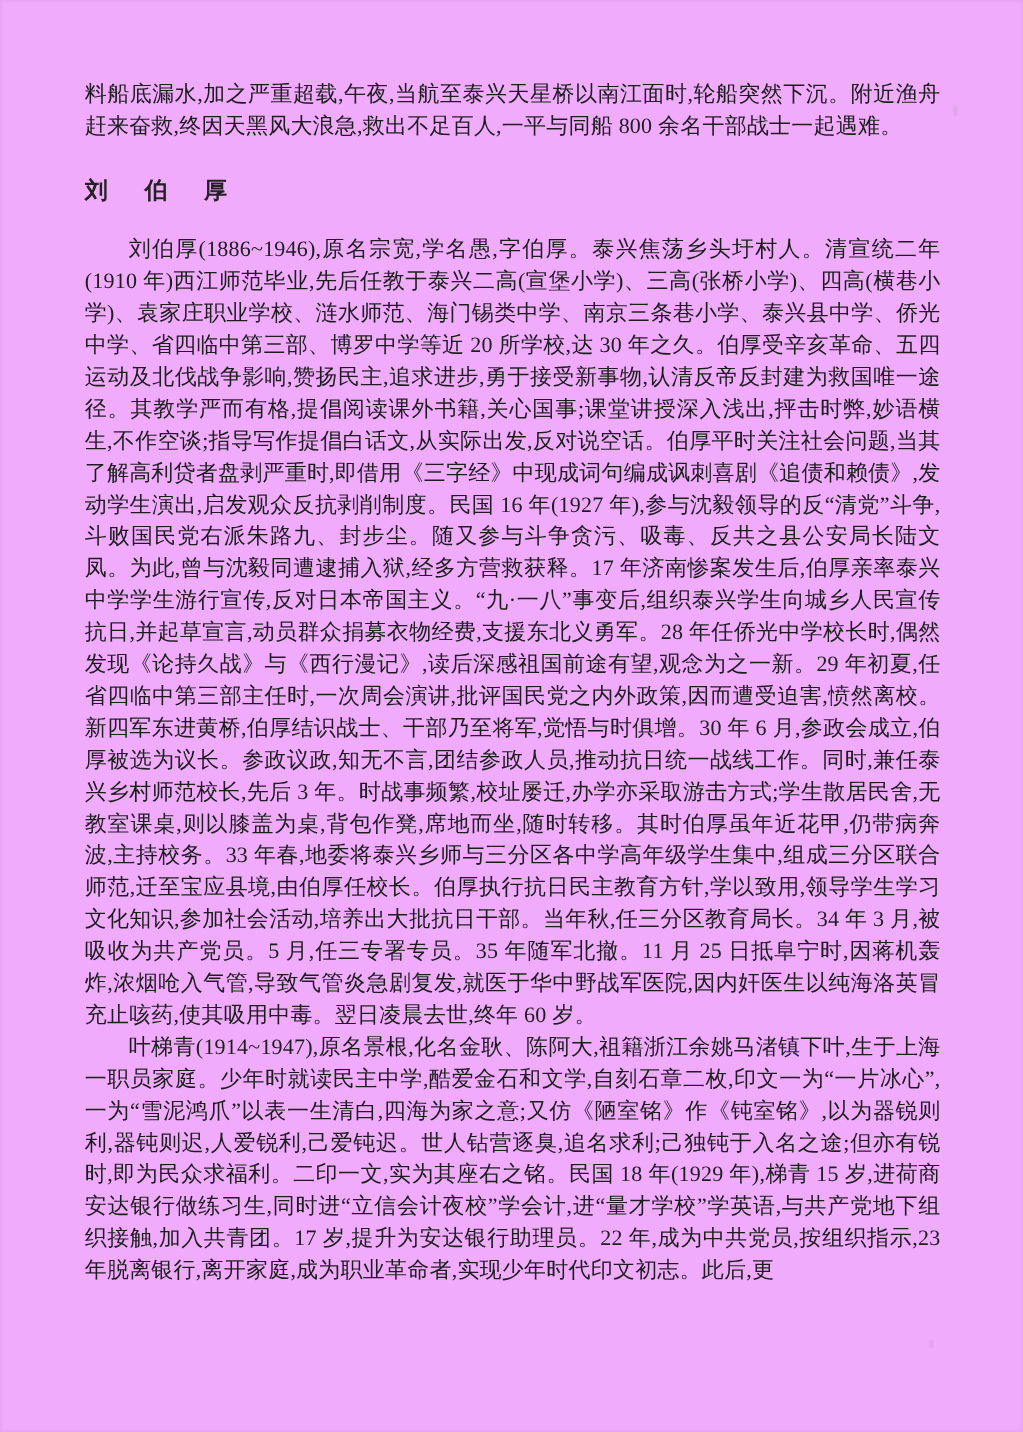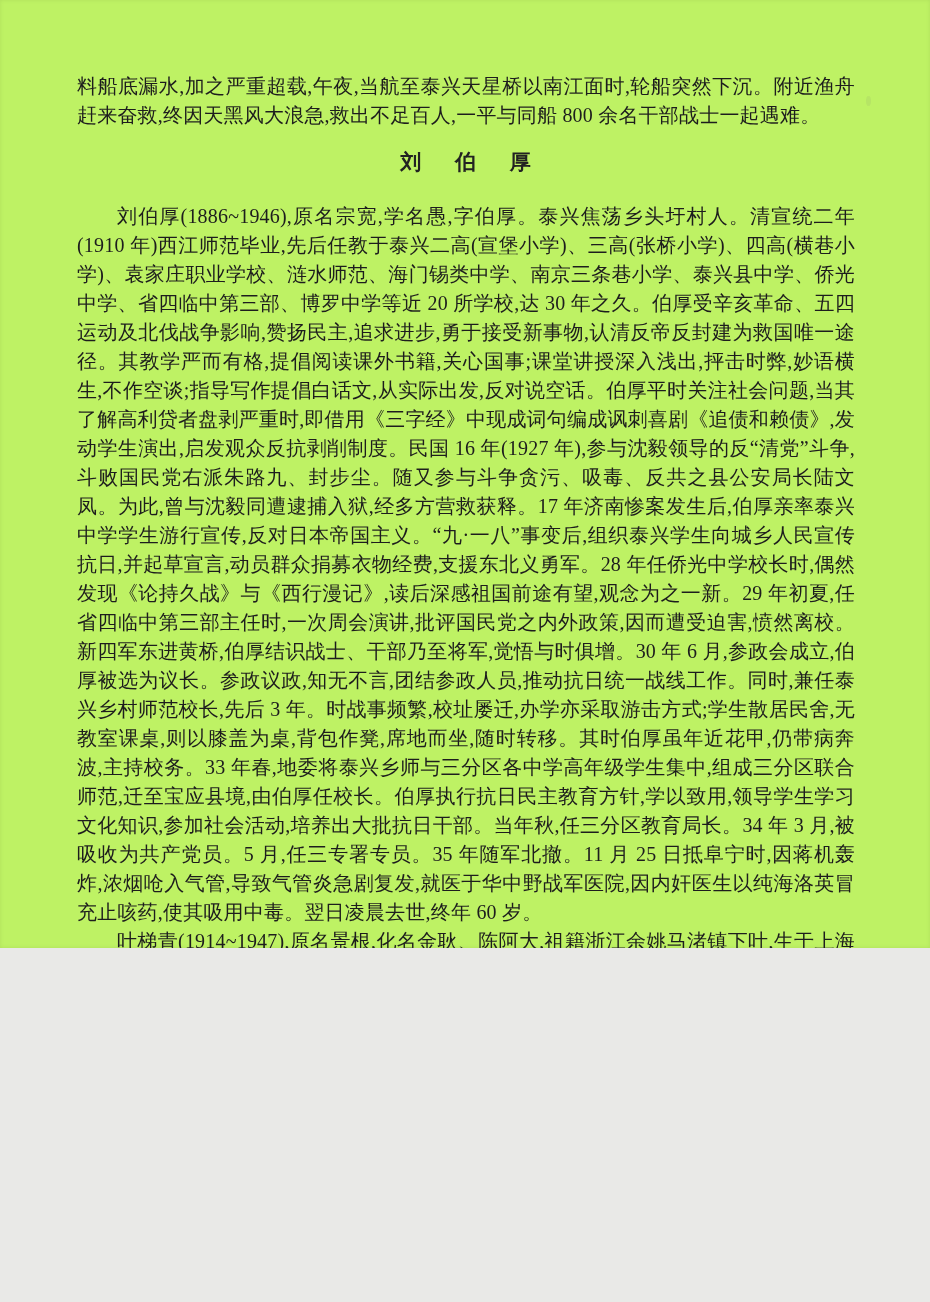--- a/index.html
+++ b/index.html
@@ -3,51 +3,50 @@
 <meta charset="utf-8">
 <style>
   html, body {
     margin: 0;
     padding: 0;
     background: #e9e9e7;
   }
   .page {
     position: relative;
     width: 930px;
-    height: 948px;
+    height: 1302px;
     margin: 0 auto;
     box-sizing: border-box;
-    background: #bef264;
+    background: #f0abfc;
     color: #1d1d1d;
     padding: 72px 75px 0 77px;
     overflow: hidden;
     box-shadow: 0 0 4px rgba(0,0,0,0.08) inset;
   }
   .body-text {
     font-family: "Liberation Serif", "DejaVu Serif", serif;
     font-size: 20px;
     line-height: 29px;
     text-align: justify;
     letter-spacing: 0.2px;
   }
   p.para {
     margin: 0;
   }
   p.para.indented {
     text-indent: 2em;
   }
   h2.entry-heading {
-    font-family: Liberation Sans, sans-serif;
+    font-family: Liberation Serif, serif;
     font-weight: 700;
     font-size: 21px;
     line-height: 30px;
     color: #222222;
-    text-align: center;
     word-spacing: 26px;
-    margin: 17px 0 25px 0;
+    margin: 28px 0 25px 0;
     letter-spacing: 1px;
   }
   
   .smudge {
     position: absolute;
     background: rgba(120,120,118,0.10);
     border-radius: 50%;
     pointer-events: none;
   }
   .smudge.s1 { left: 866px; top: 96px;  width: 5px; height: 10px; }

